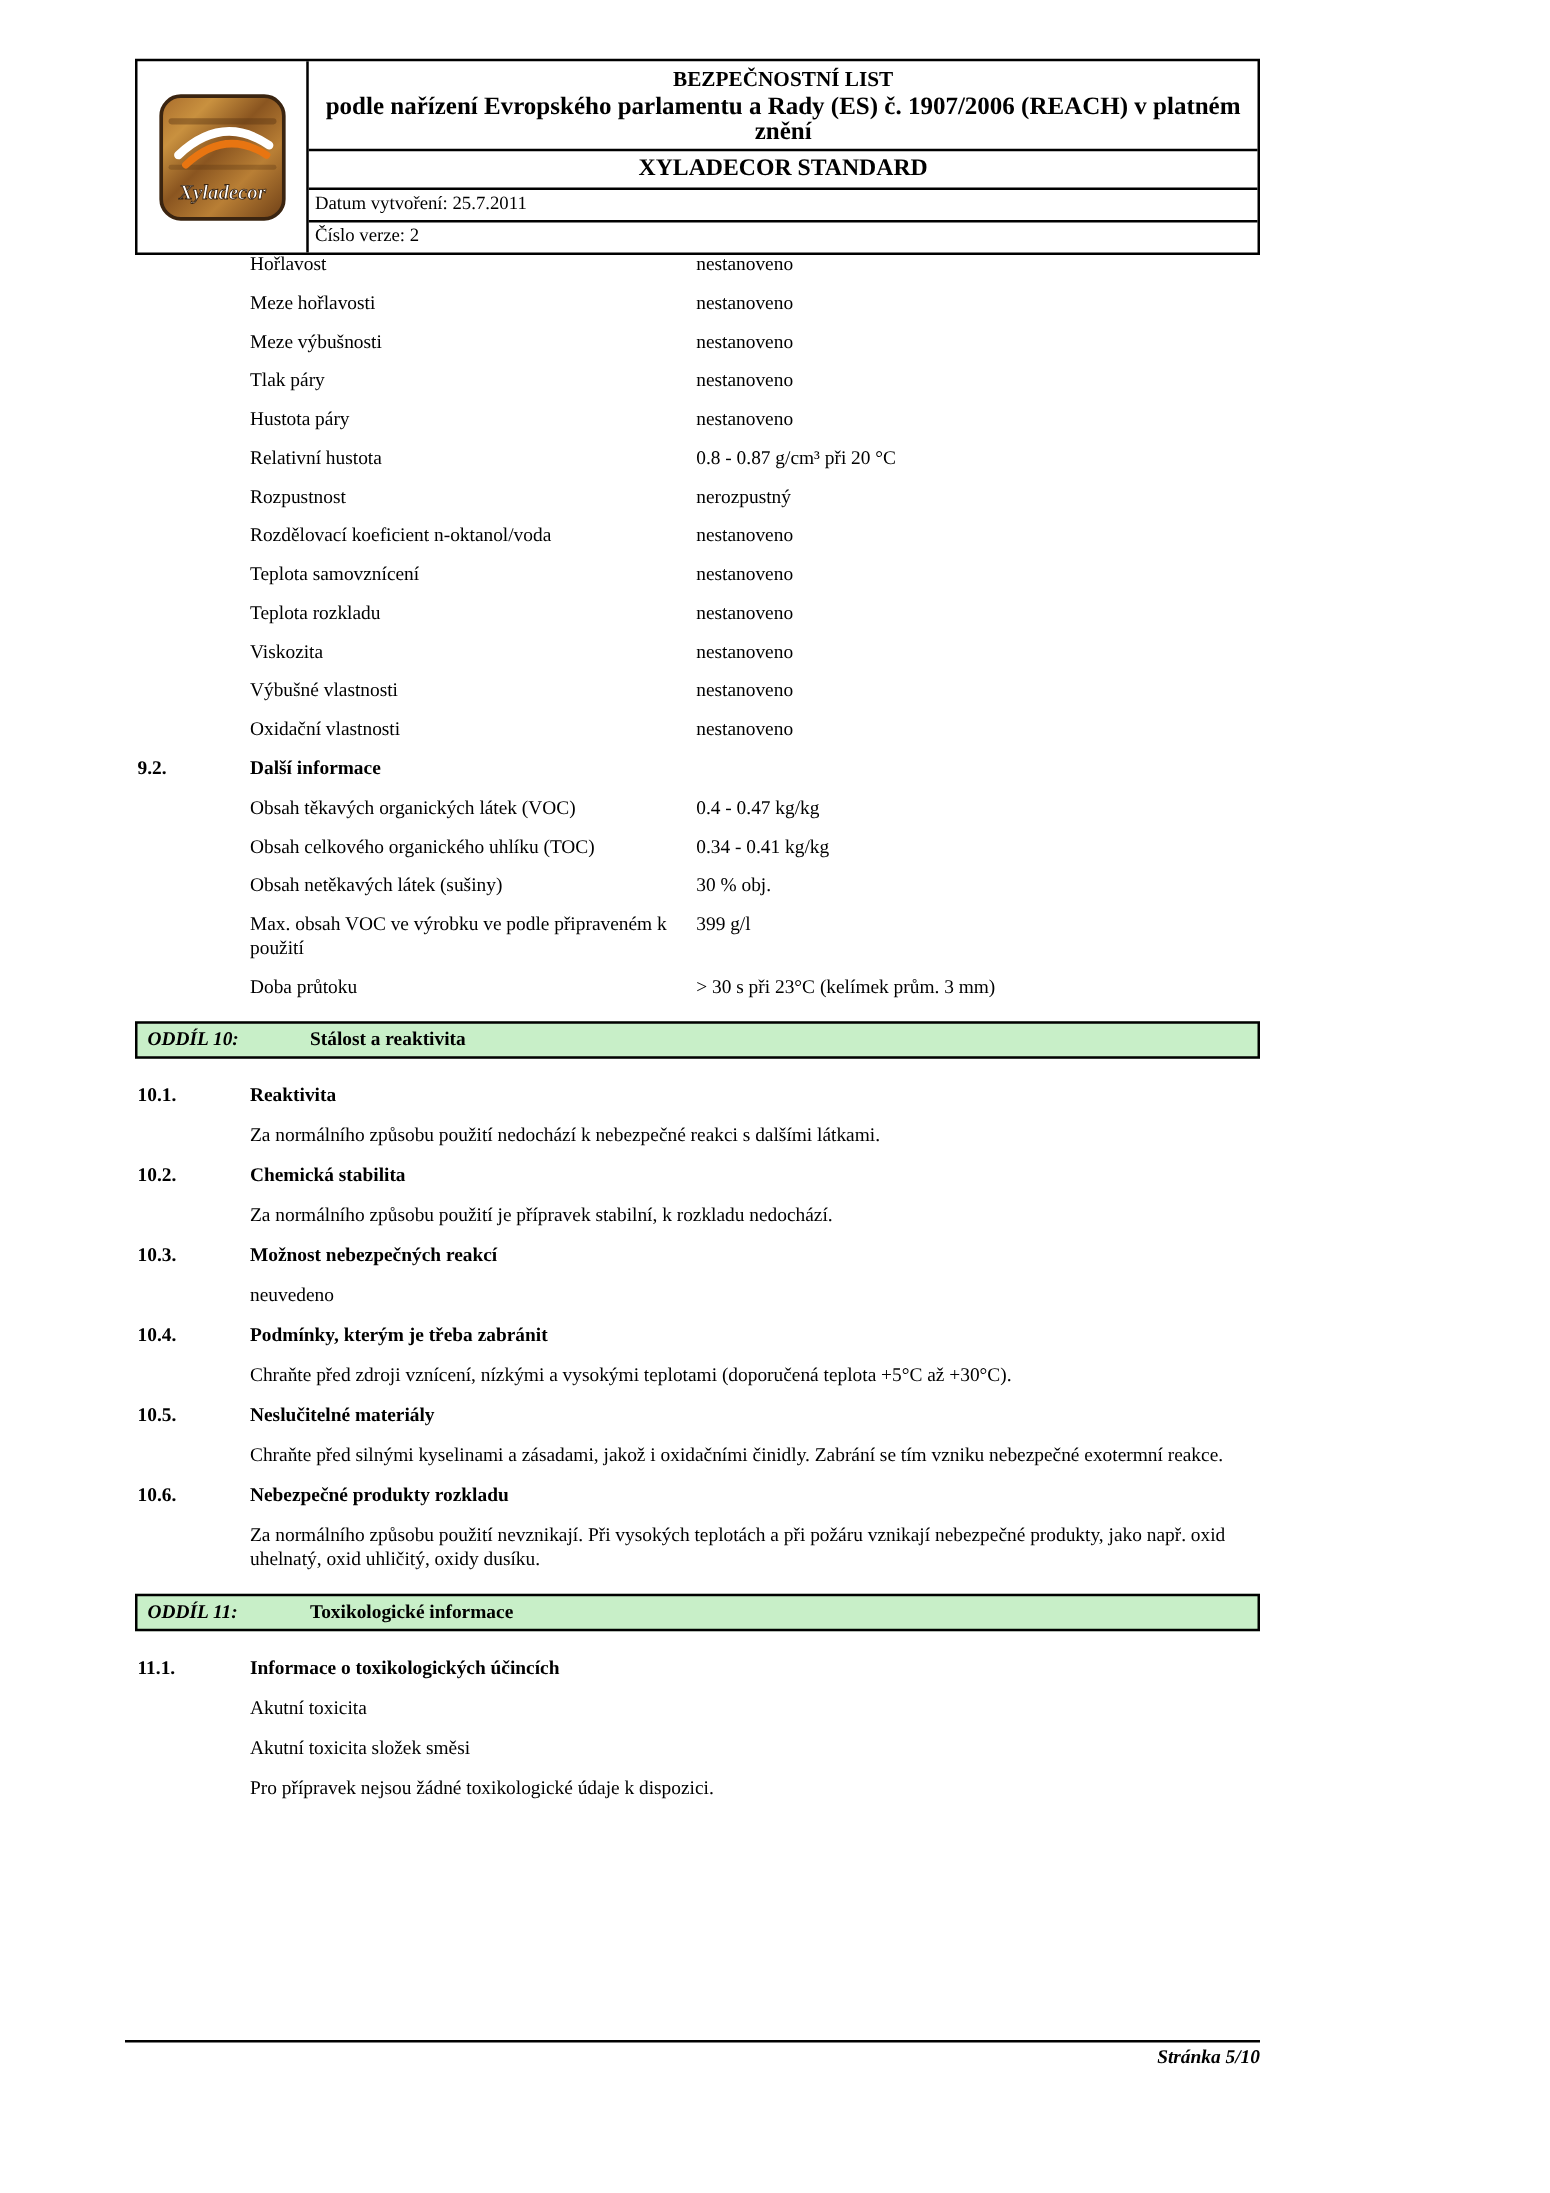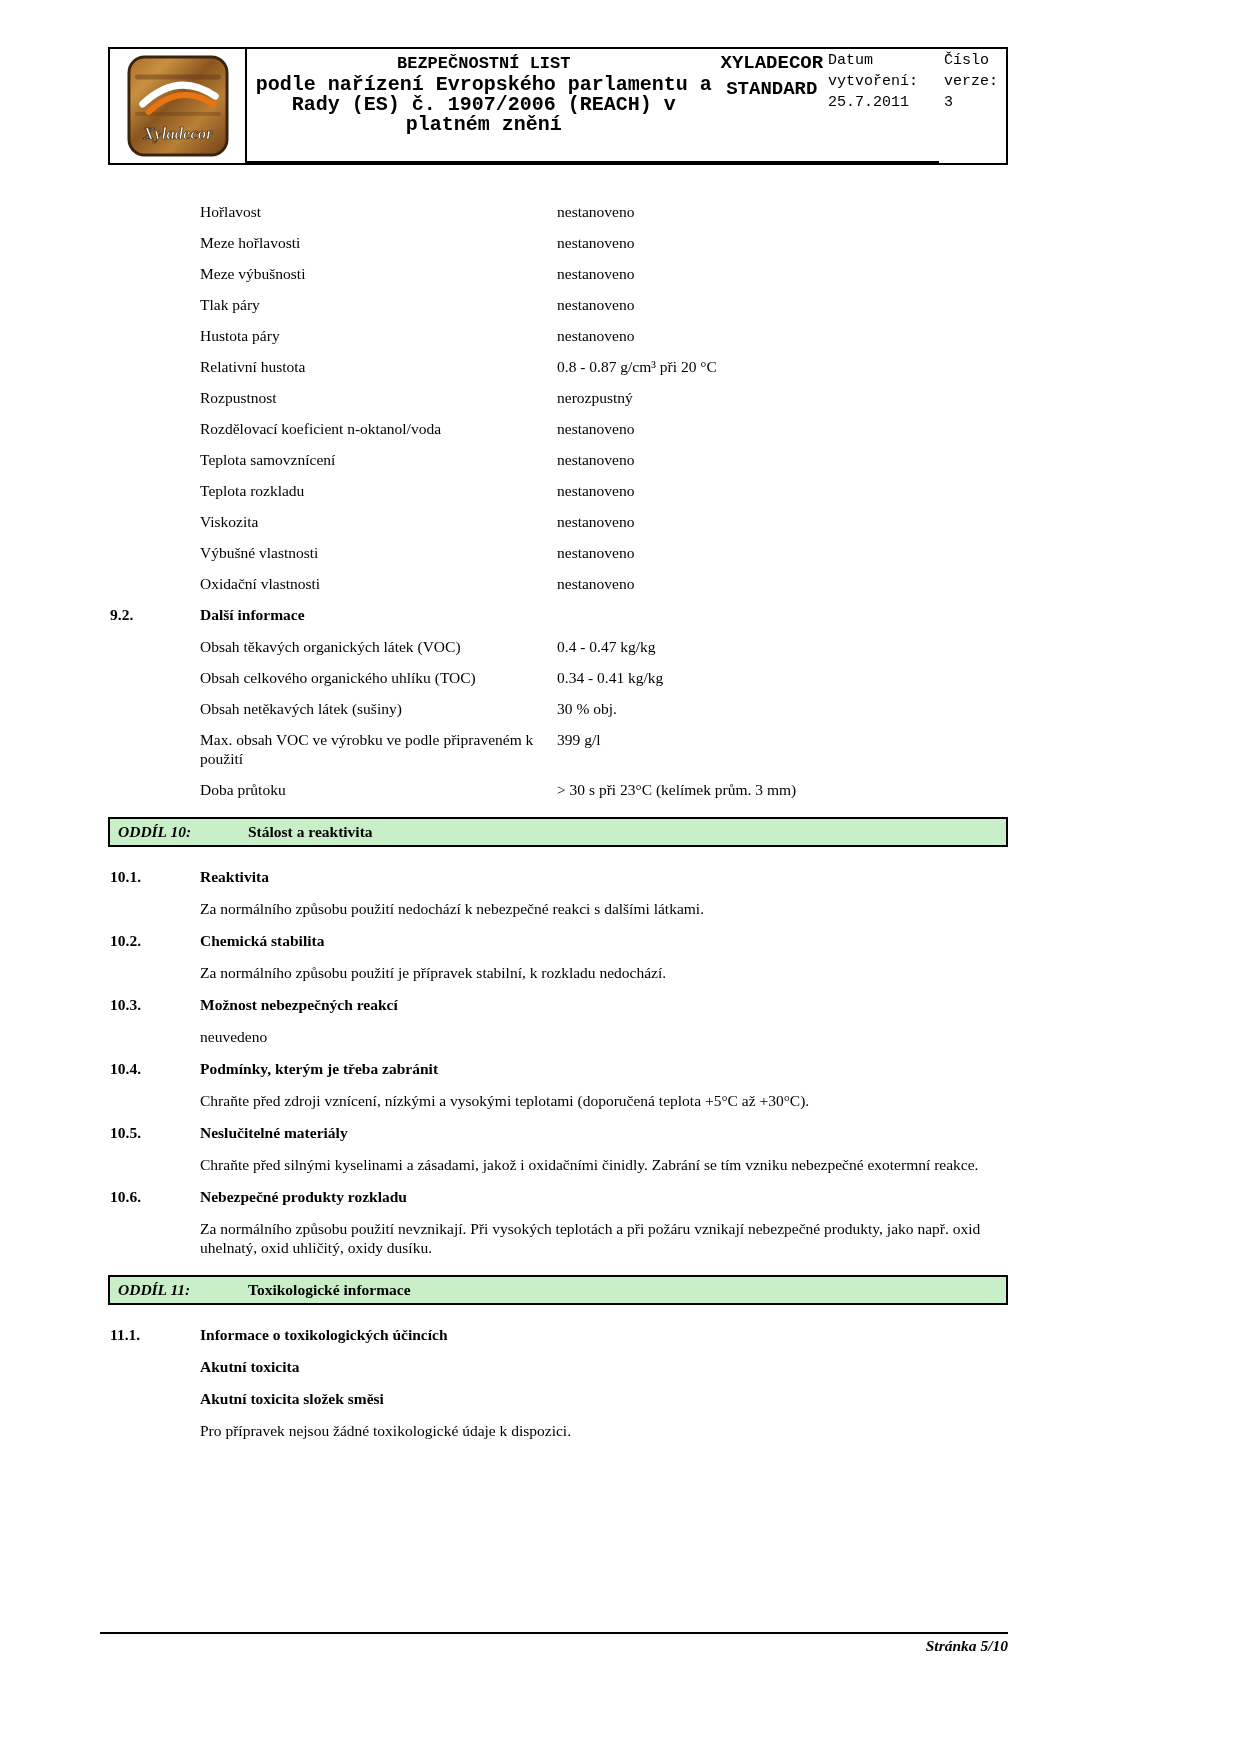--- a/index.html
+++ b/index.html
@@ -15,41 +15,41 @@
   
   .header-box {
     position:absolute; left:108px; top:47px; width:900px;
     border:2px solid #000; display:flex; background:#fff;
   }
   .logo-cell {
     width:137px; border-right:2px solid #000;
     display:flex; align-items:center; justify-content:center; padding:6px 4px;
   }
   .logo-svg { width:102px; height:102px; display:block; }
-  .header-right { flex:1; display:flex; flex-direction:row;font-family:Liberation Mono, monospace; }
+  .header-right { flex:1; display:flex; flex-direction:column; }
   .title-row { border-bottom:2px solid #000; text-align:center; padding:3px 6px 4px; }
   .doc-title    { font-weight:bold; font-size:17px;   line-height:23px; }
   .doc-subtitle { font-weight:bold; font-size:20px; line-height:20px; }
   .product-row  {
     border-bottom:2px solid #000; text-align:center;
     font-weight:bold; font-size:19px; line-height:26px; padding:1px 0 2px;
   }
   .meta-row { border-bottom:2px solid #000; font-size:15px; line-height:21px; padding:1px 5px 2px; }
   .meta-row.last { border-bottom:none; }
 
   
   .content { position:absolute; left:108px; top:202px; width:900px; }
   .prop-row { display:flex; margin-bottom:12px; line-height:19px; font-size:15.5px; }
   .prop-label { flex:0 0 357px; margin-left:92px; padding-right:12px; }
   .prop-value { flex:1; }
   .subsec-head { display:flex; margin:8px 0 13px; line-height:19px; font-size:15.5px; font-weight:bold; }
   .sec-num   { flex:0 0 92px; padding-left:2px; }
   .sec-title { flex:1; }
   .para { margin-left:92px; margin-bottom:13px; line-height:19px; font-size:15.5px; max-width:785px; }
-  .para.bold { font-weight:bold; }
+  .para.bold { font-weight:normal; }
 
   .section-bar {
     margin-top:18px; margin-bottom:20px;
     border:2px solid #000; background:#c8efc8;
     height:30px; display:flex; align-items:center;
     padding-left:8px; font-weight:bold; font-size:15.5px;
   }
   .bar-num { flex:0 0 130px;font-style:italic; }
 
   
@@ -84,21 +84,21 @@
         <text x="52" y="86" text-anchor="middle" font-size="17" font-style="italic" font-weight="bold" fill="#ffffff" stroke="#3a2410" stroke-width="0.7">Xyladecor</text>
       </svg>
     </div>
     <div class="header-right">
       <div class="title-row">
         <div class="doc-title">BEZPEČNOSTNÍ LIST</div>
         <div class="doc-subtitle">podle nařízení Evropského parlamentu a Rady (ES) č. 1907/2006 (REACH) v platném znění</div>
       </div>
       <div class="product-row">XYLADECOR STANDARD</div>
       <div class="meta-row">Datum vytvoření: 25.7.2011</div>
-      <div class="meta-row last">Číslo verze: 3</div>
+      <div class="meta-row last">Číslo verze: 2</div>
     </div>
   </div>
 
   <div class="content">
 
     <div class="prop-row">
       <span class="prop-label">Hořlavost</span>
       <span class="prop-value">nestanoveno</span>
     </div>
     <div class="prop-row">

